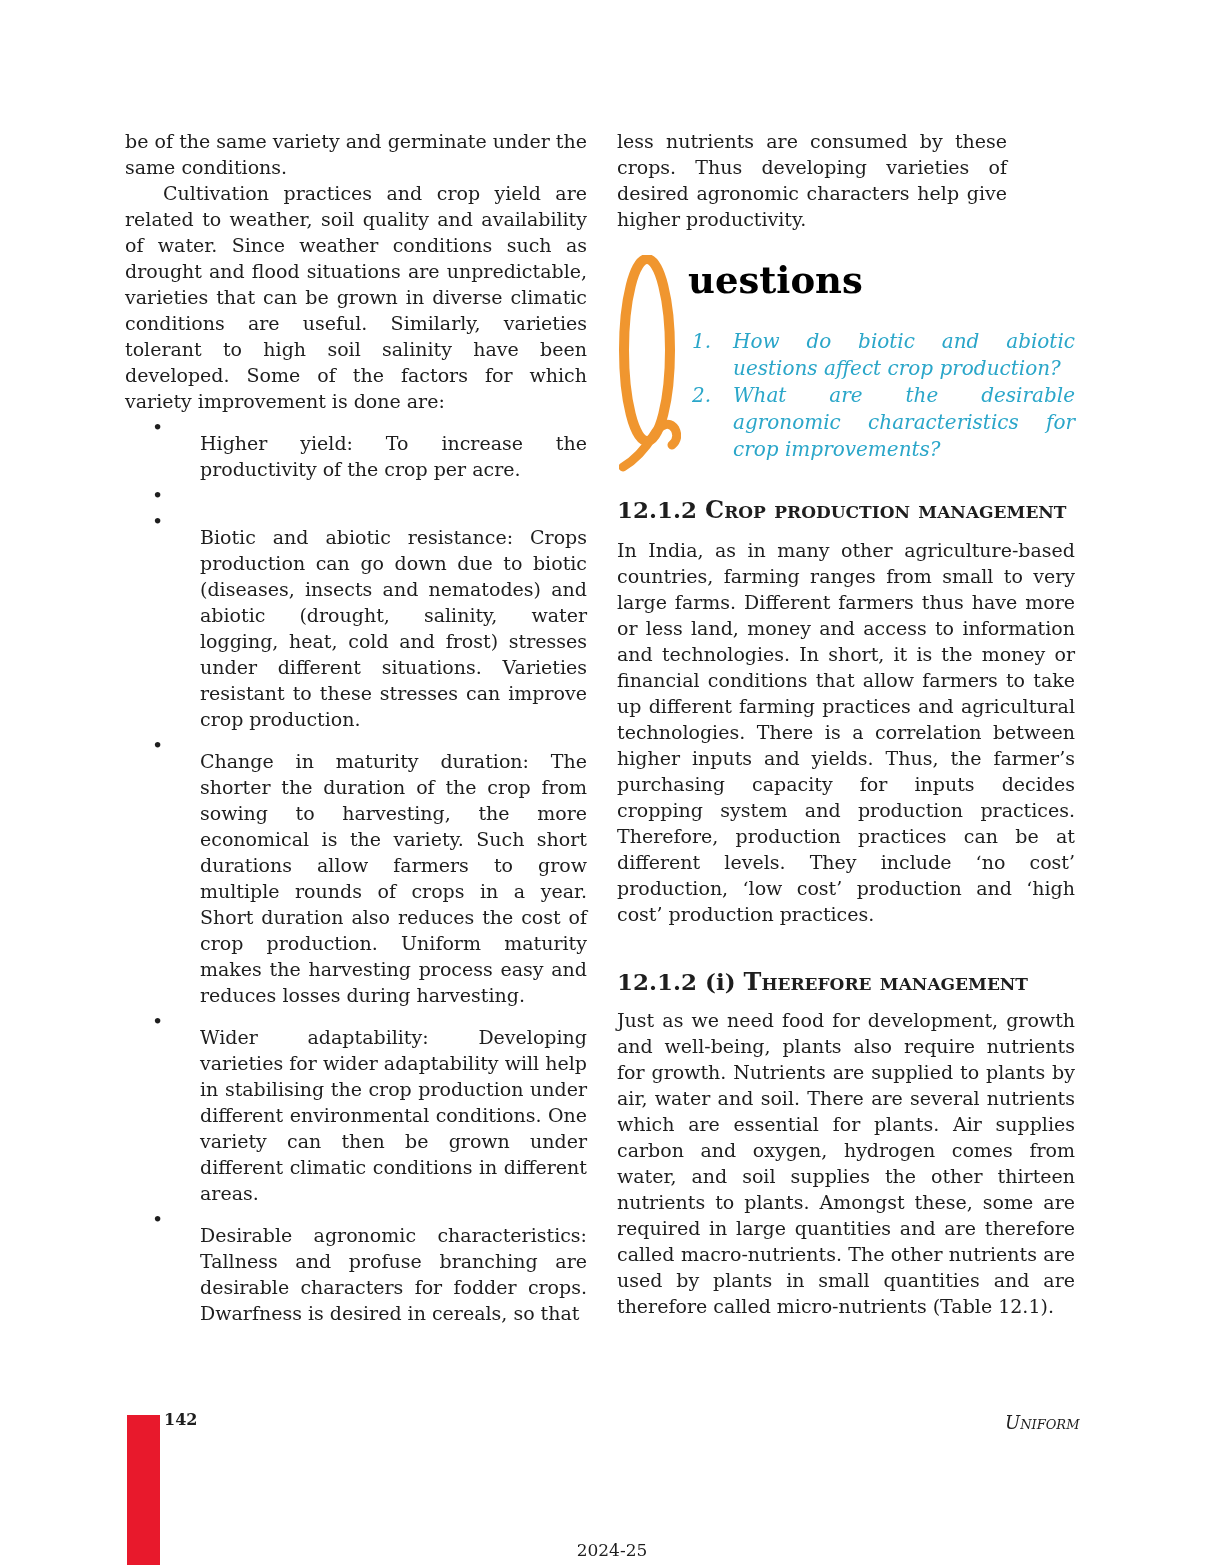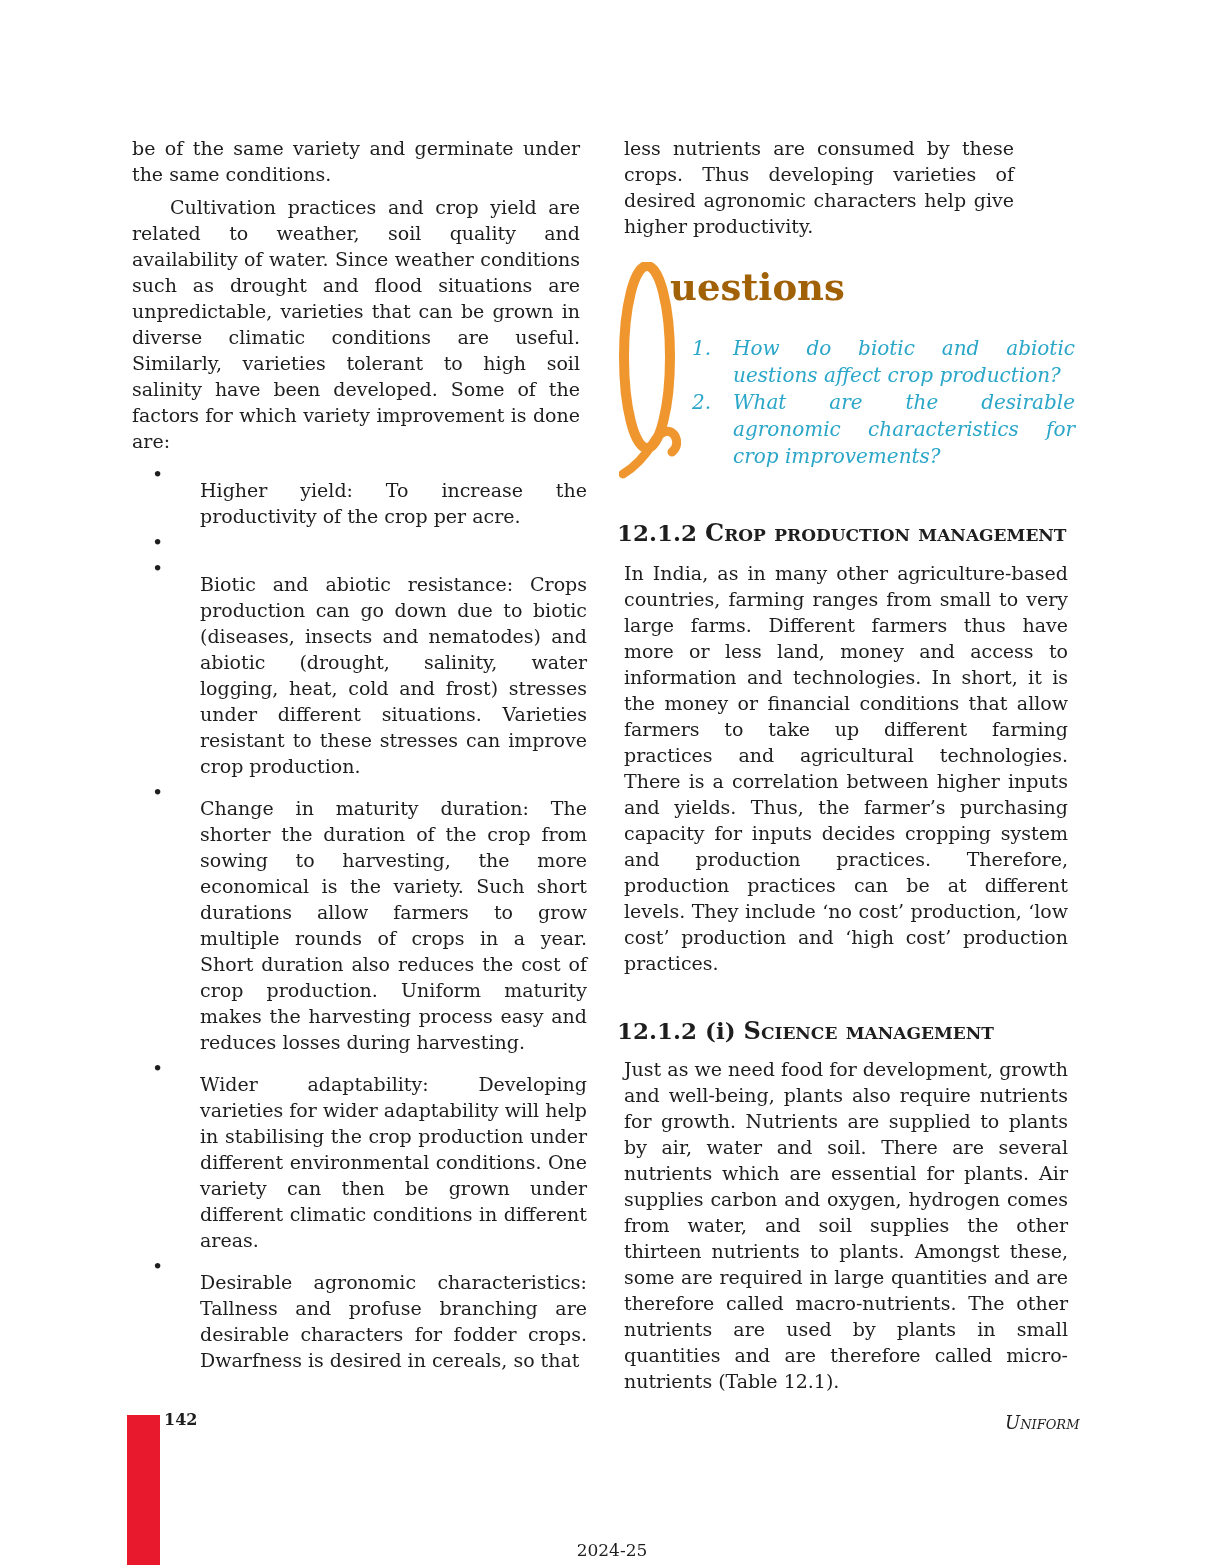--- a/index.html
+++ b/index.html
@@ -4,44 +4,44 @@
 <style>
   html,body{margin:0;padding:0;background:#ffffff;}
   .page{
     position:relative;width:1224px;height:1565px;background:#ffffff;
     font-family:"DejaVu Serif","Liberation Serif",serif;color:#1e1e1e;
     overflow:hidden;
   }
   
   .col-left{position:absolute;left:125px;top:128px;width:462px;}
   .col-right{position:absolute;left:617px;top:128px;width:458px;}
-  p.bodytext{font-size:19px;line-height:26px;text-align:justify;margin:7px;}
+  p.bodytext{font-size:19px;line-height:26px;text-align:justify;margin:0;}
   .first-indent{text-indent:38px;}
   
   .bullet-row{display:flex;font-size:19px;line-height:26px;}
   .bullet-dot{flex:0 0 75px;box-sizing:border-box;padding-left:27px;}
   .bullet-text{flex:1;text-align:justify;margin-top:16px;}
   
   .cont-para{margin-left:68px;width:390px;box-sizing:border-box;}
   
   .questions{position:relative;margin-top:18px;height:231px;}
   .q-dropcap{position:absolute;left:2px;top:5px;}
   .q-title{
-    position:absolute;left:53px;top:8px;
-    font-size:37px;font-weight:bold;color:#a16207;letter-spacing:0px;
+    position:absolute;left:71px;top:8px;
+    font-size:37px;font-weight:bold;color:#000000;letter-spacing:0px;
   }
   .q-list{position:absolute;left:75px;top:78px;width:383px;}
   .q-item{display:flex;font-style:italic;color:#2AA6C9;font-size:20px;line-height:27px;}
   .q-num{flex:0 0 41px;}
   .q-text{flex:1;text-align:justify;}
   
   .section-heading{margin:0;font-size:23px;line-height:30px;}
   .sh-number{font-weight:bold;}
   .sh-title{font-variant:small-caps;font-size:24px;}
-  .sh-crop{margin-top:30px;margin-bottom:12px;}
+  .sh-crop{margin-top:14px;margin-bottom:12px;}
   .sh-nutrient{margin-top:40px;margin-bottom:10px;}
   
   .red-bar{position:absolute;left:127px;top:1415px;width:33px;height:150px;background:#E8192C;}
   .page-num{position:absolute;left:164px;top:1410px;font-size:16px;font-weight:bold;}
   .running-title{
     position:absolute;left:1005px;top:1412px;font-size:18px;font-style:italic;
     font-variant:small-caps;
   }
   .edition{position:absolute;left:0;right:0;top:1540px;text-align:center;font-size:17px;}
 </style>
@@ -103,21 +103,21 @@
     </div>
 
     <h2 class="section-heading sh-crop">
       <span class="sh-number">12.1.2</span>
       <span class="sh-title">Crop production management</span>
     </h2>
     <p class="bodytext">In India, as in many other agriculture-based countries, farming ranges from small to very large farms. Different farmers thus have more or less land, money and access to information and technologies. In short, it is the money or financial conditions that allow farmers to take up different farming practices and agricultural technologies. There is a correlation between higher inputs and yields. Thus, the farmer’s purchasing capacity for inputs decides cropping system and production practices. Therefore, production practices can be at different levels. They include ‘no cost’ production, ‘low cost’ production and ‘high cost’ production practices.</p>
 
     <h2 class="section-heading sh-nutrient">
       <span class="sh-number">12.1.2 (i)</span>
-      <span class="sh-title">Science management</span>
+      <span class="sh-title">Therefore management</span>
     </h2>
     <p class="bodytext">Just as we need food for development, growth and well-being, plants also require nutrients for growth. Nutrients are supplied to plants by air, water and soil. There are several nutrients which are essential for plants. Air supplies carbon and oxygen, hydrogen comes from water, and soil supplies the other thirteen nutrients to plants. Amongst these, some are required in large quantities and are therefore called macro-nutrients. The other nutrients are used by plants in small quantities and are therefore called micro-nutrients (Table 12.1).</p>
   </div>
 
   <div class="red-bar"></div>
   <div class="page-num">142</div>
   <div class="running-title">Uniform</div>
   <div class="edition">2024-25</div>
 
 </div>

